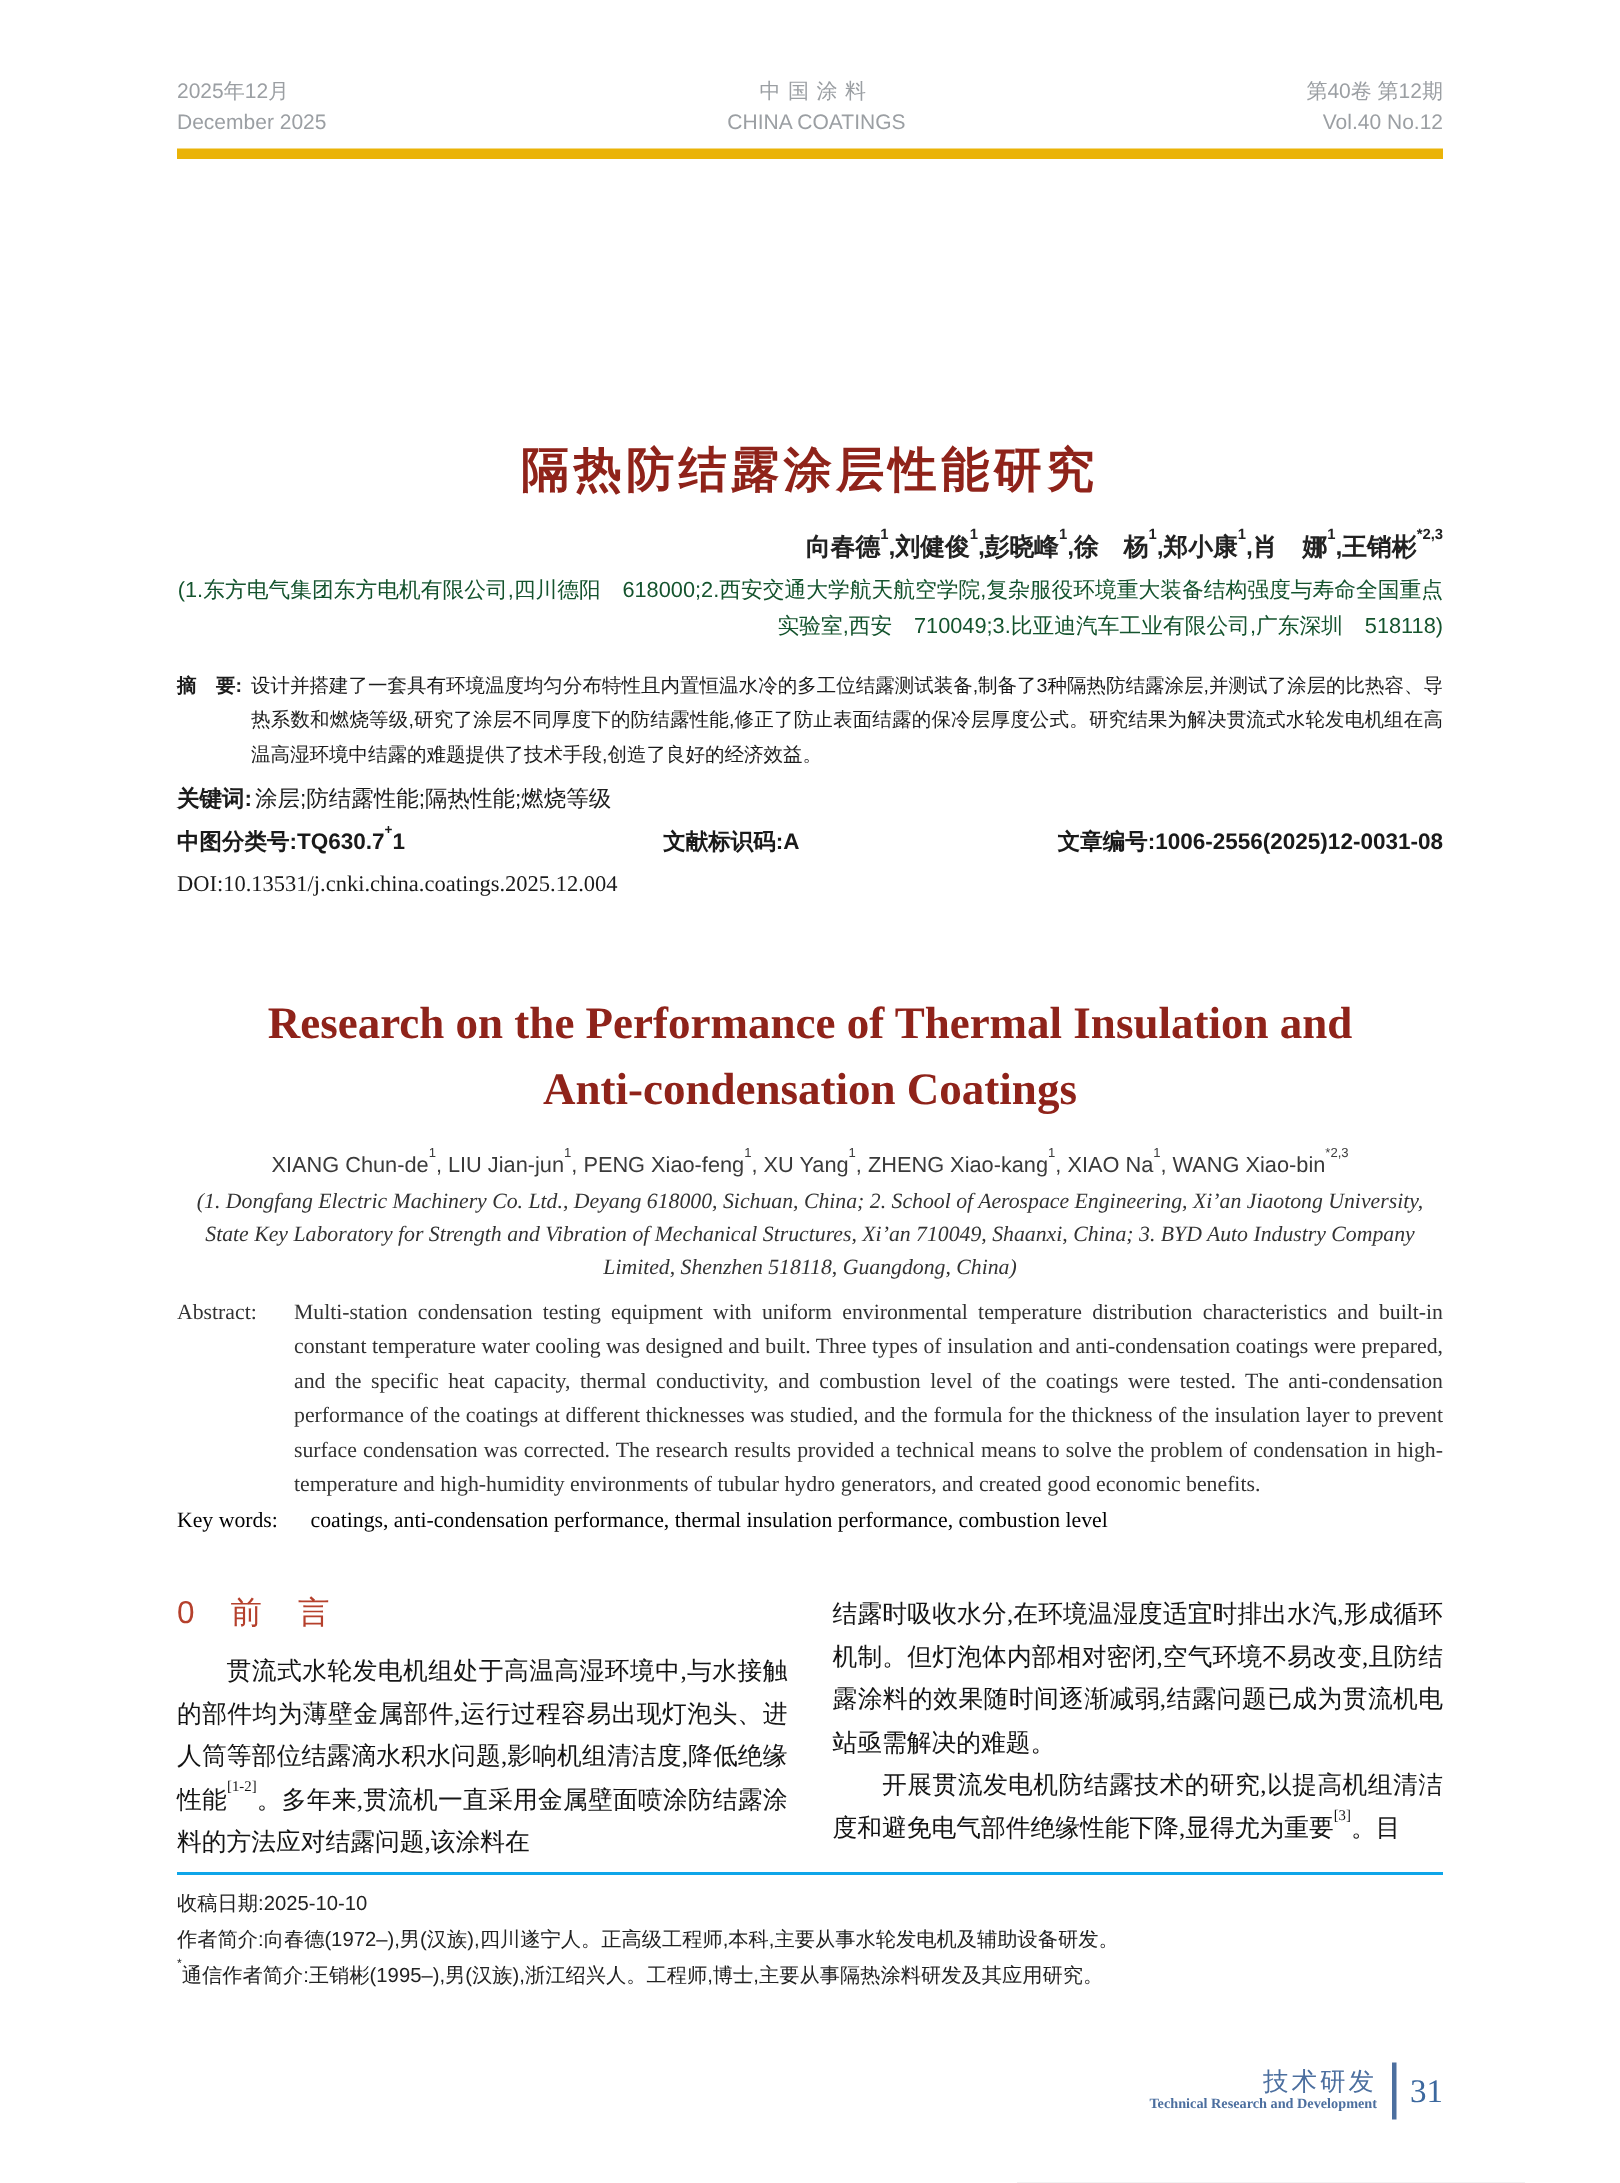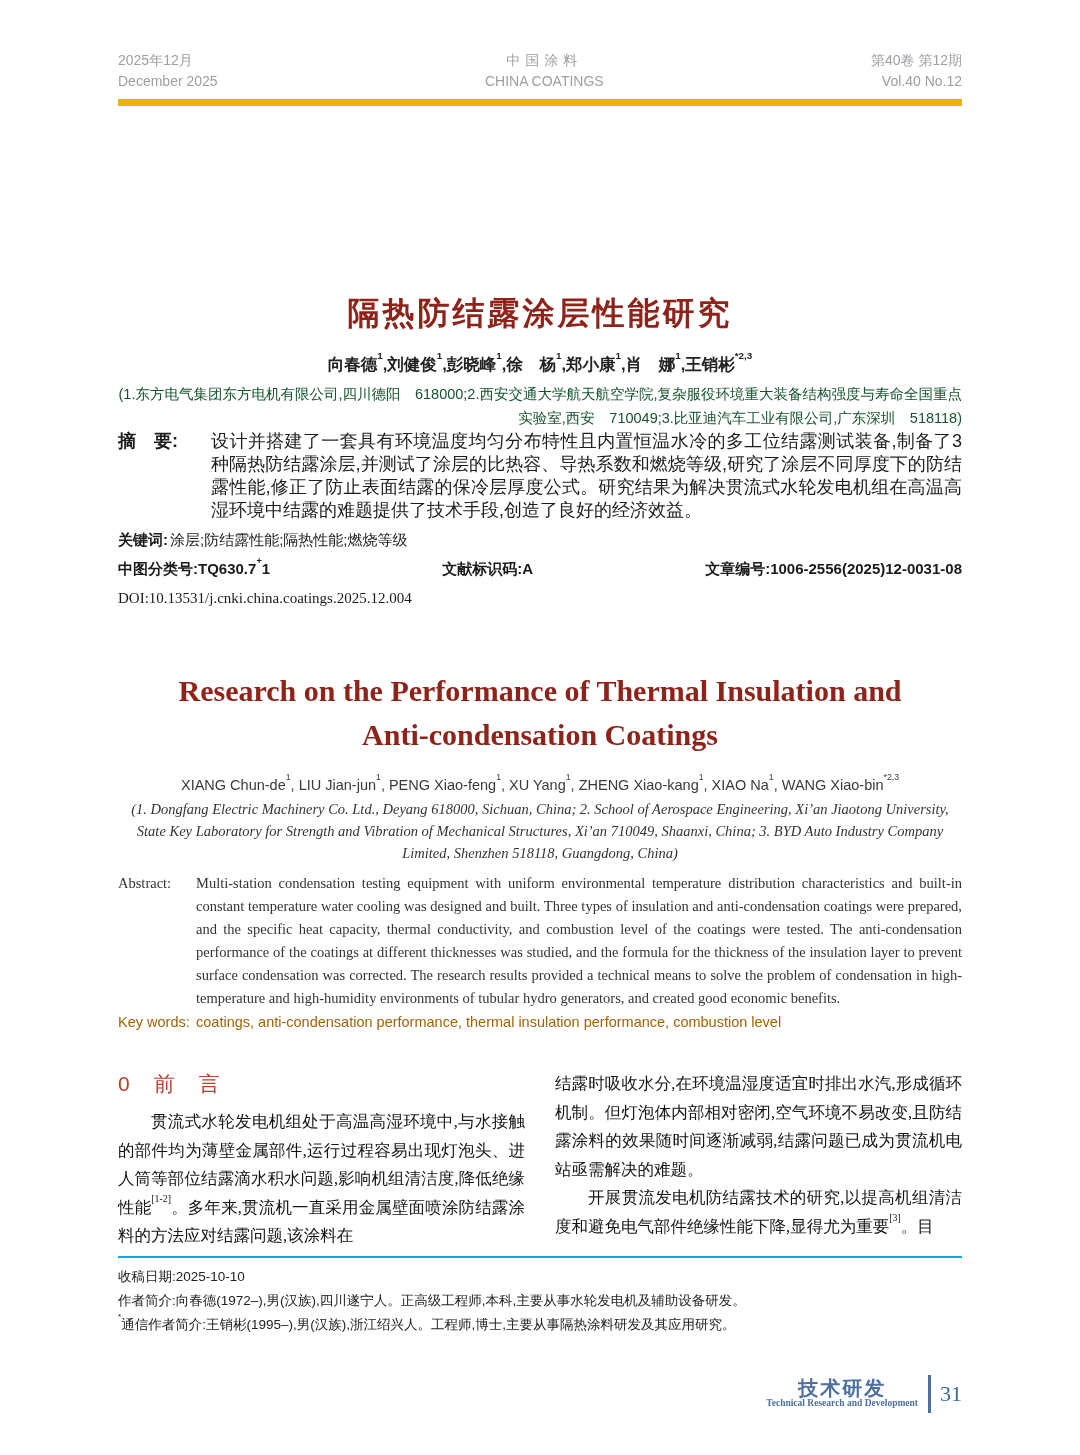--- a/index.html
+++ b/index.html
@@ -14,68 +14,68 @@
   .jheader{display:flex;justify-content:space-between;align-items:flex-end;
     border-bottom:7px solid #eab308;padding-bottom:7px;color:#9b9fa3;
     font-size:14px;line-height:21px;}
   .jheader .hc{text-align:center;}
   .jheader .hr{text-align:right;}
   .jheader .cn{letter-spacing:5px;}
 
   
   .cn-title{margin:182px 0 0 0;text-align:center;font-size:32px;line-height:50px;
     font-weight:bold;color:#8f231a;letter-spacing:3px;}
-  .cn-authors{margin-top:16px;text-align:center;font-size:16.5px;font-weight:600;color:#222;}
+  .cn-authors{margin-top:16px;text-align:right;font-size:16.5px;font-weight:600;color:#222;}
   .cn-affil{margin-top:6px;text-align:right;font-size:14.5px;line-height:24px;font-weight:500;color:#14532d;}
 
   
   .hang{display:flex;align-items:flex-start;}
   .hang .hlabel{flex:0 0 auto;white-space:nowrap;}
   .hang .hbody{flex:1;text-align:justify;}
 
-  .cn-abstract{font-size:18px;line-height:23px;font-weight:500;gap:27px;}
+  .cn-abstract{margin-top:15px;font-size:13px;line-height:23px;font-weight:500;}
   .cn-abstract .hlabel{font-weight:bold;margin-right:6px;}
   .cn-keywords{margin-top:9px;font-size:15px;font-weight:500;}
   .cn-keywords .hlabel{font-weight:bold;margin-right:2px;}
   .class-row{display:flex;justify-content:space-between;margin-top:10px;
     font-size:15px;font-weight:bold;color:#1a1a1a;}
   .doi{margin-top:11px;font-family:"Liberation Serif",serif;font-size:15px;color:#1a1a1a;}
 
   
   .en-title{margin-top:62px;text-align:center;font-family:"Liberation Serif",serif;
     font-weight:bold;font-size:30px;line-height:44px;color:#8f231a;}
   .en-authors{margin-top:20px;text-align:center;font-size:14.5px;color:#3a3a3a;}
   .en-affil{margin-top:5px;text-align:center;font-family:"Liberation Serif",serif;
     font-style:italic;font-size:14.5px;line-height:22px;color:#333;}
   .en-abstract{margin-top:8px;font-family:"Liberation Serif",serif;font-size:14.5px;
     line-height:23px;color:#333;}
   .en-abstract .hlabel{width:70px;margin-right:8px;}
-  .en-keywords{margin-top:1px;font-family:Liberation Sans, sans-serif;font-size:14.5px;
-    line-height:23px;color:#a16207;}
+  .en-keywords{margin-top:1px;font-family:Liberation Serif, serif;font-size:14.5px;
+    line-height:23px;color:#000000;gap:11px;}
   .en-keywords .hlabel{width:70px;margin-right:8px;}
 
   
   .body-cols{display:flex;gap:30px;margin-top:36px;}
   .bcol{flex:1;min-width:0;font-family:"Liberation Serif",serif;font-size:16.5px;
     line-height:28.5px;text-align:justify;color:#141414;}
   .section-head{font-family:"Liberation Sans",sans-serif;color:#b5402c;
     font-weight:normal;font-size:21px;line-height:28px;margin:0 0 10px 0;}
   .section-head .num{margin-right:24px;}
   .section-head .ttl{letter-spacing:24px;margin-right:-24px;}
   .para{margin:0;}
   .para.indent{text-indent:2em;}
 
   
   .footnotes{margin-top:5px;border-top:2px solid #0ea5e9;padding-top:7px;
     font-size:13.5px;line-height:24px;color:#222;}
 
   
   .page-footer{position:absolute;right:118px;bottom:42px;display:flex;align-items:center;}
   .pf-text{text-align:right;color:#4c6f9f;}
-  .pf-zh{font-size:20px;font-weight:bold;letter-spacing:2px;line-height:18px;text-align:center;}
+  .pf-zh{font-size:17px;font-weight:normal;letter-spacing:2px;line-height:18px;}
   .pf-en{font-size:9.5px;font-family:"Liberation Serif",serif;font-weight:bold;line-height:13px;}
   .pf-bar{width:3px;height:38px;background:#4c6f9f;margin:0 9px 0 10px;}
   .pf-num{font-size:22px;font-family:"Liberation Serif",serif;color:#3c689e;}
 </style>
 </head>
 <body>
 
 <div class="page">
 
   <header class="jheader">

